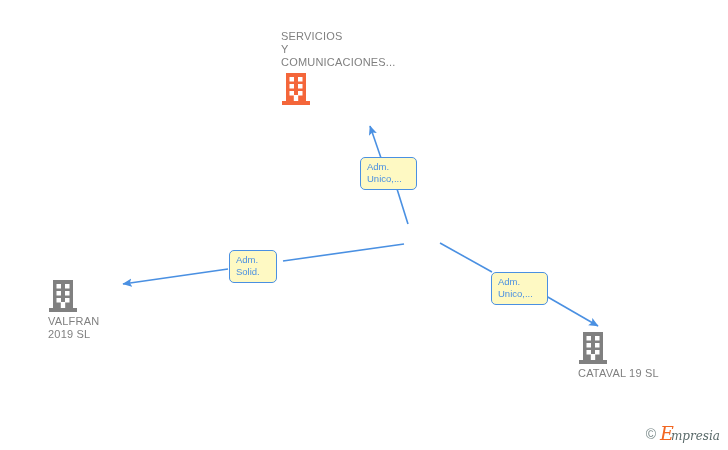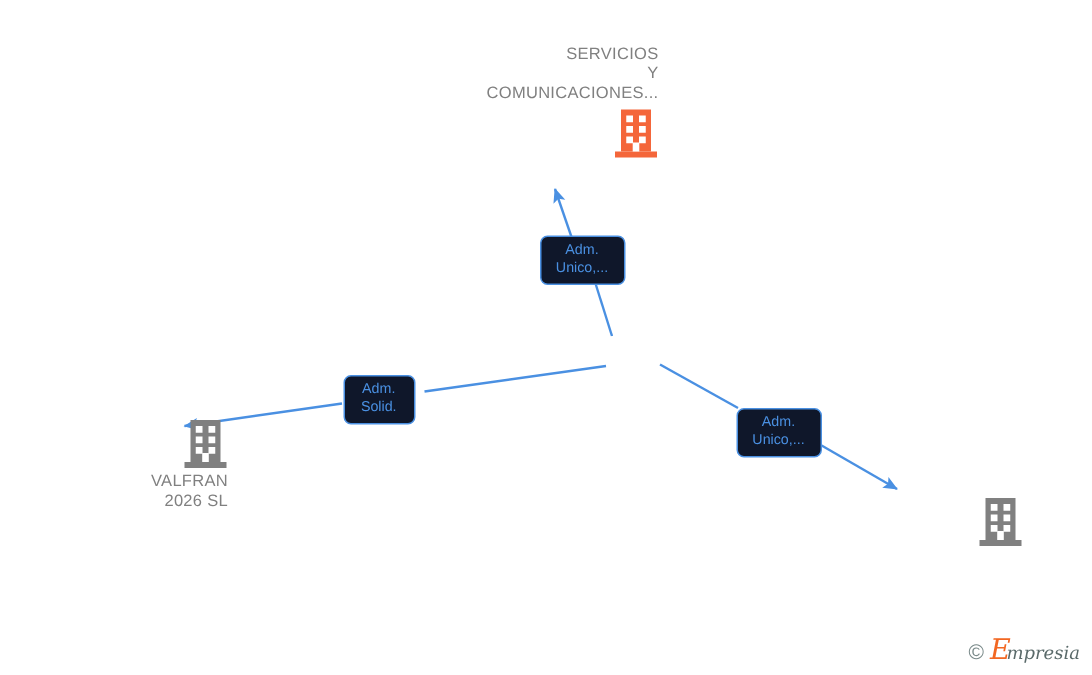--- a/index.html
+++ b/index.html
@@ -20,21 +20,21 @@
   .edges {
     position: absolute;
     left: 0;
     top: 0;
     width: 728px;
     height: 450px;
     pointer-events: none;
   }
   .node {
     position: absolute;
-    text-align: right;
+    text-align: left;
   }
   .node-label {
     font-size: 11px;
     line-height: 13px;
     color: #808080;
     letter-spacing: 0.2px;
     white-space: pre-line;
   }
   .node-label.title-top {
     margin-bottom: 3px;
@@ -43,25 +43,24 @@
     margin-top: 2px;
   }
   .icon-wrap {
     display: block;
     line-height: 0;
   }
   .edge-label {
     position: absolute;
     border: 1px solid #4a90e2;
     border-radius: 5px;
-    background: #0f172a;
+    background: #fef9c3;
     color: #4a90e2;
     font-size: 9.5px;
     line-height: 12px;
-    text-align: center;
     padding: 3px 7px 4px 6px;
     white-space: pre-line;
     box-sizing: border-box;
   }
   .watermark {
     position: absolute;
     right: 8px;
     bottom: 6px;
     display: flex;
     align-items: center;
@@ -141,37 +140,38 @@
         <rect x="8.5" y="5" width="4.5" height="4.5" fill="#ffffff"></rect>
         <rect x="17" y="5" width="4.5" height="4.5" fill="#ffffff"></rect>
         <rect x="8.5" y="12" width="4.5" height="4.5" fill="#ffffff"></rect>
         <rect x="17" y="12" width="4.5" height="4.5" fill="#ffffff"></rect>
         <rect x="8.5" y="19" width="4.5" height="4.5" fill="#ffffff"></rect>
         <rect x="17" y="19" width="4.5" height="4.5" fill="#ffffff"></rect>
         <rect x="12.8" y="23" width="4.4" height="6" fill="#ffffff"></rect>
       </svg>
     </span>
     <div class="node-label title-bottom">VALFRAN
-2026  SL</div>
+2019  SL</div>
   </div>
 
   <div class="node" style="left:578px; top:331px; width:104px;">
     <span class="icon-wrap">
       <svg width="30" height="34" viewBox="0 0 30 34">
         <rect x="5" y="1" width="20" height="28" fill="#808080"></rect>
         <rect x="1" y="29" width="28" height="4" fill="#808080"></rect>
         <rect x="8.5" y="5" width="4.5" height="4.5" fill="#ffffff"></rect>
         <rect x="17" y="5" width="4.5" height="4.5" fill="#ffffff"></rect>
         <rect x="8.5" y="12" width="4.5" height="4.5" fill="#ffffff"></rect>
         <rect x="17" y="12" width="4.5" height="4.5" fill="#ffffff"></rect>
         <rect x="8.5" y="19" width="4.5" height="4.5" fill="#ffffff"></rect>
         <rect x="17" y="19" width="4.5" height="4.5" fill="#ffffff"></rect>
         <rect x="12.8" y="23" width="4.4" height="6" fill="#ffffff"></rect>
       </svg>
     </span>
+    <div class="node-label title-bottom">CATAVAL 19  SL</div>
   </div>
 
   <div class="edge-label" style="left:360px; top:157px; width:57px;">Adm.
 Unico,...</div>
 
   <div class="edge-label" style="left:229px; top:250px; width:48px;">Adm.
 Solid.</div>
 
   <div class="edge-label" style="left:491px; top:272px; width:57px;">Adm.
 Unico,...</div>

